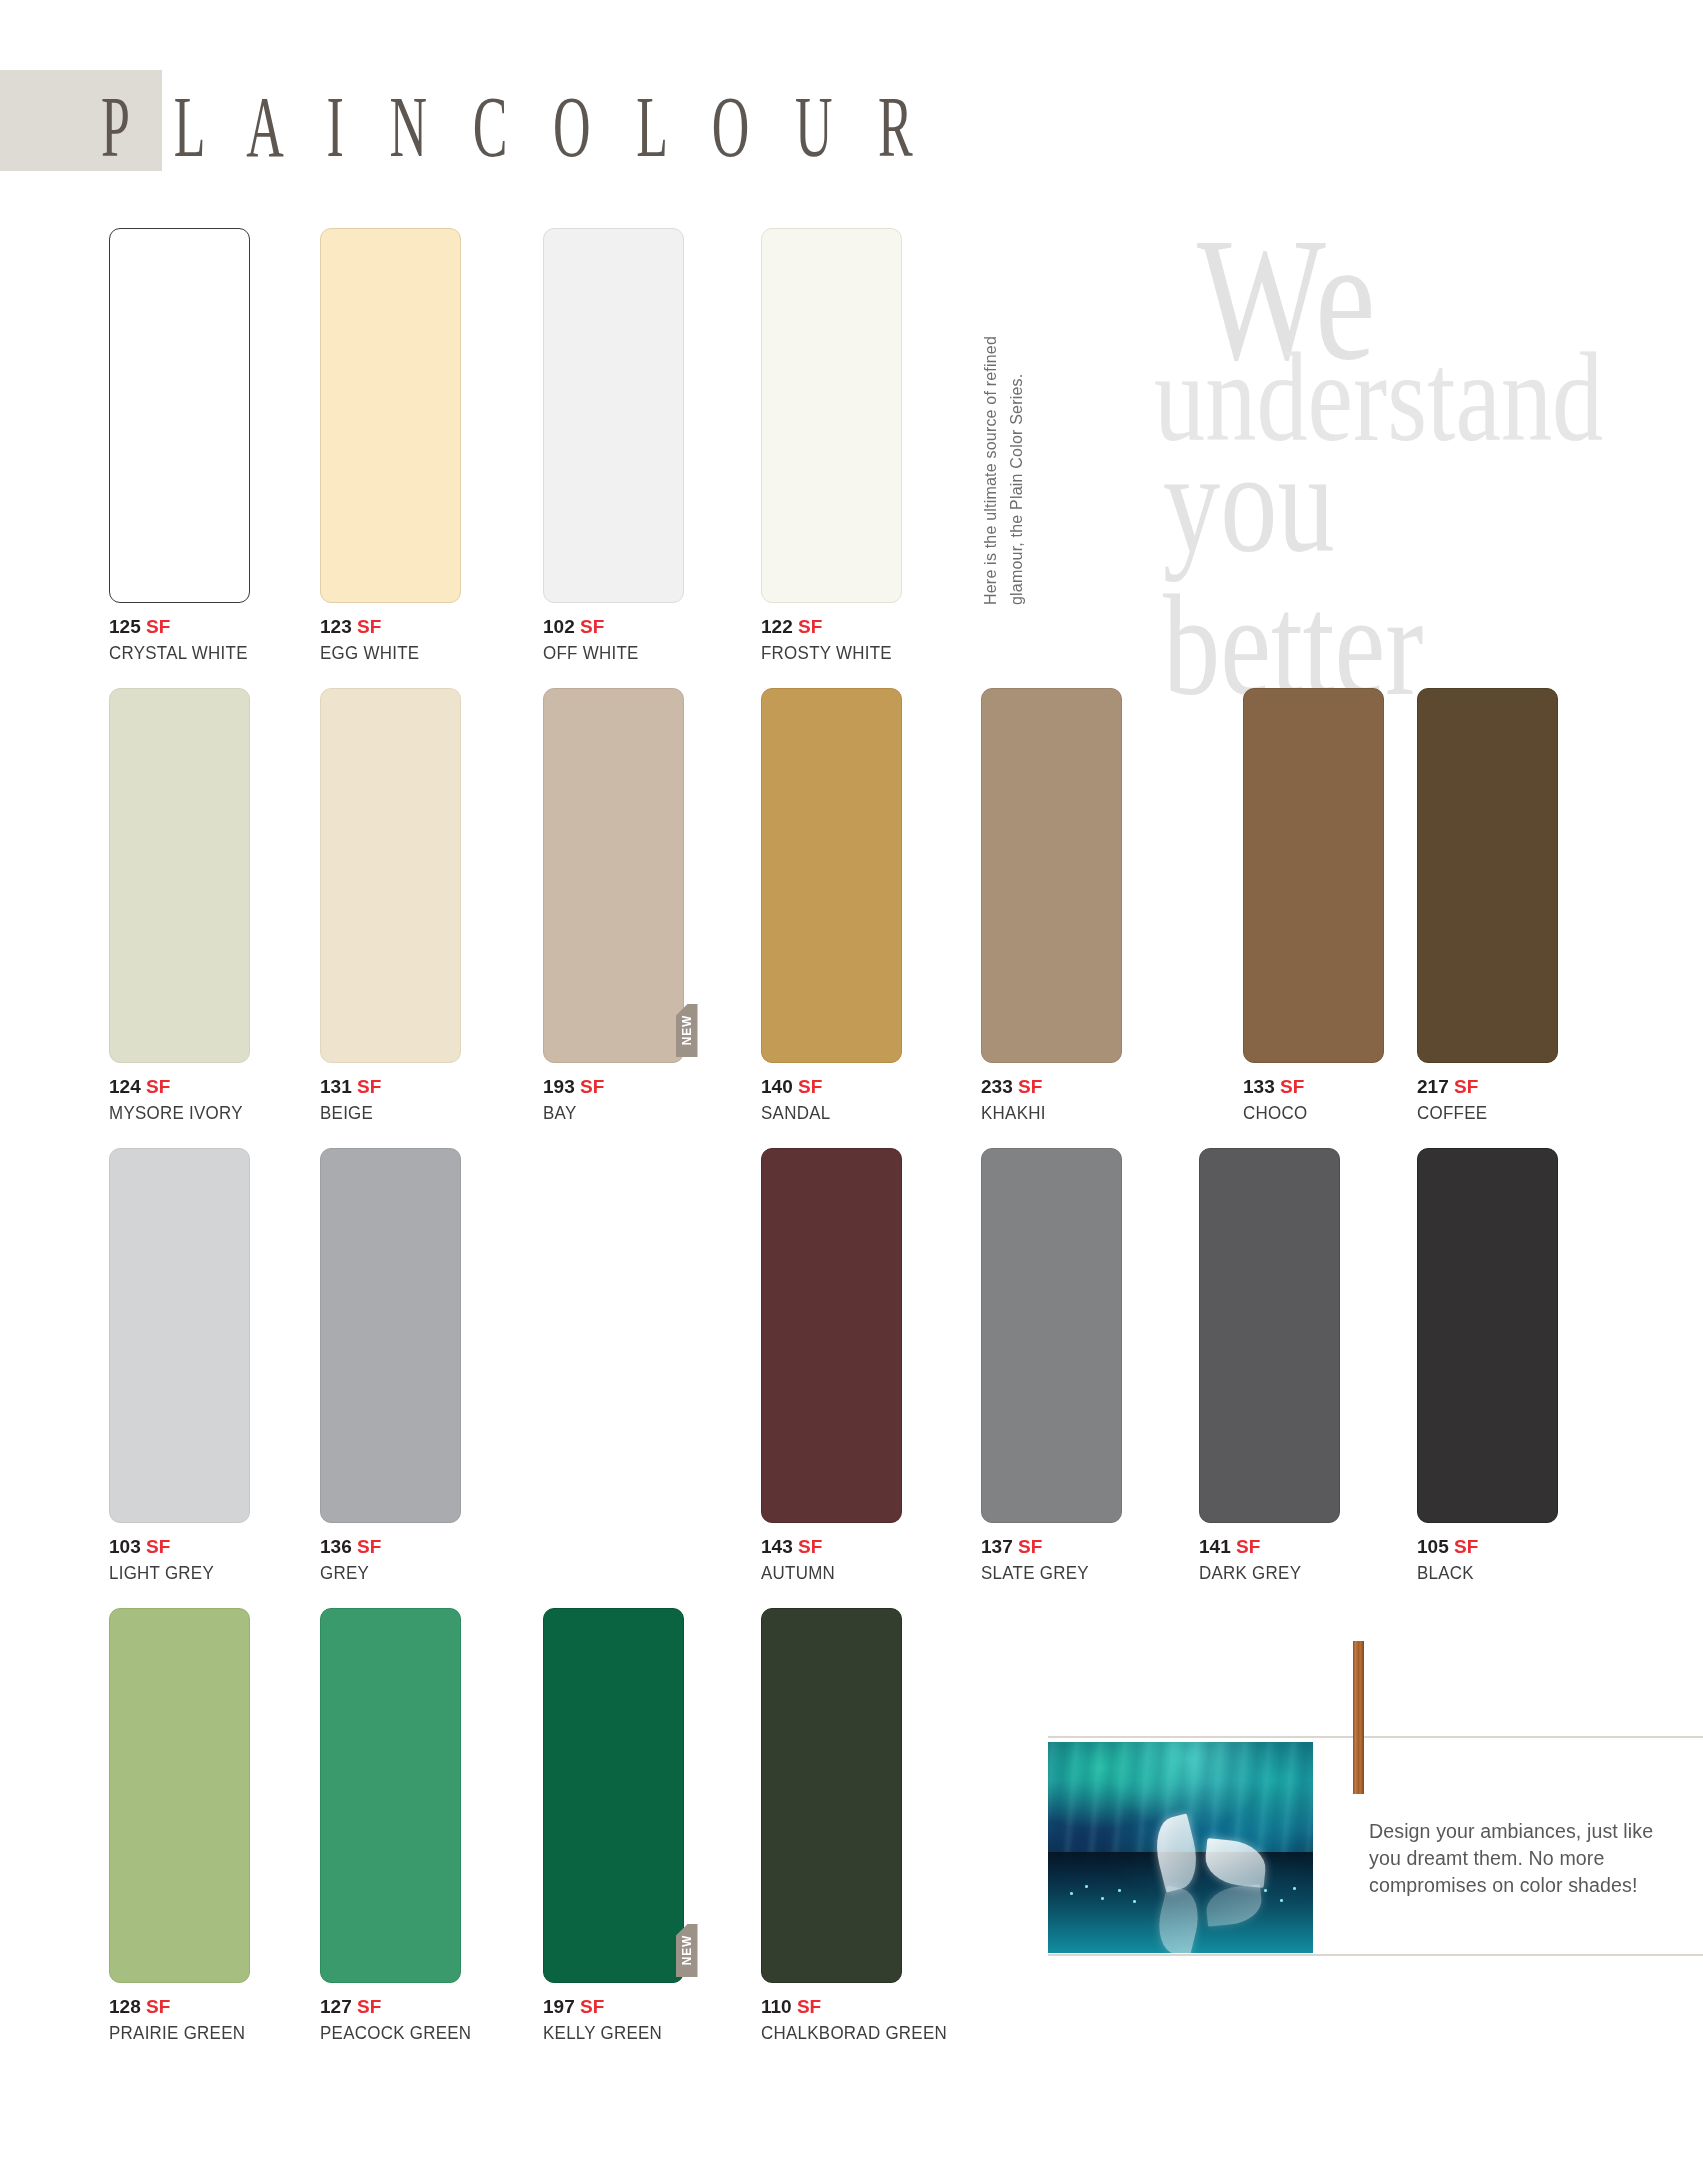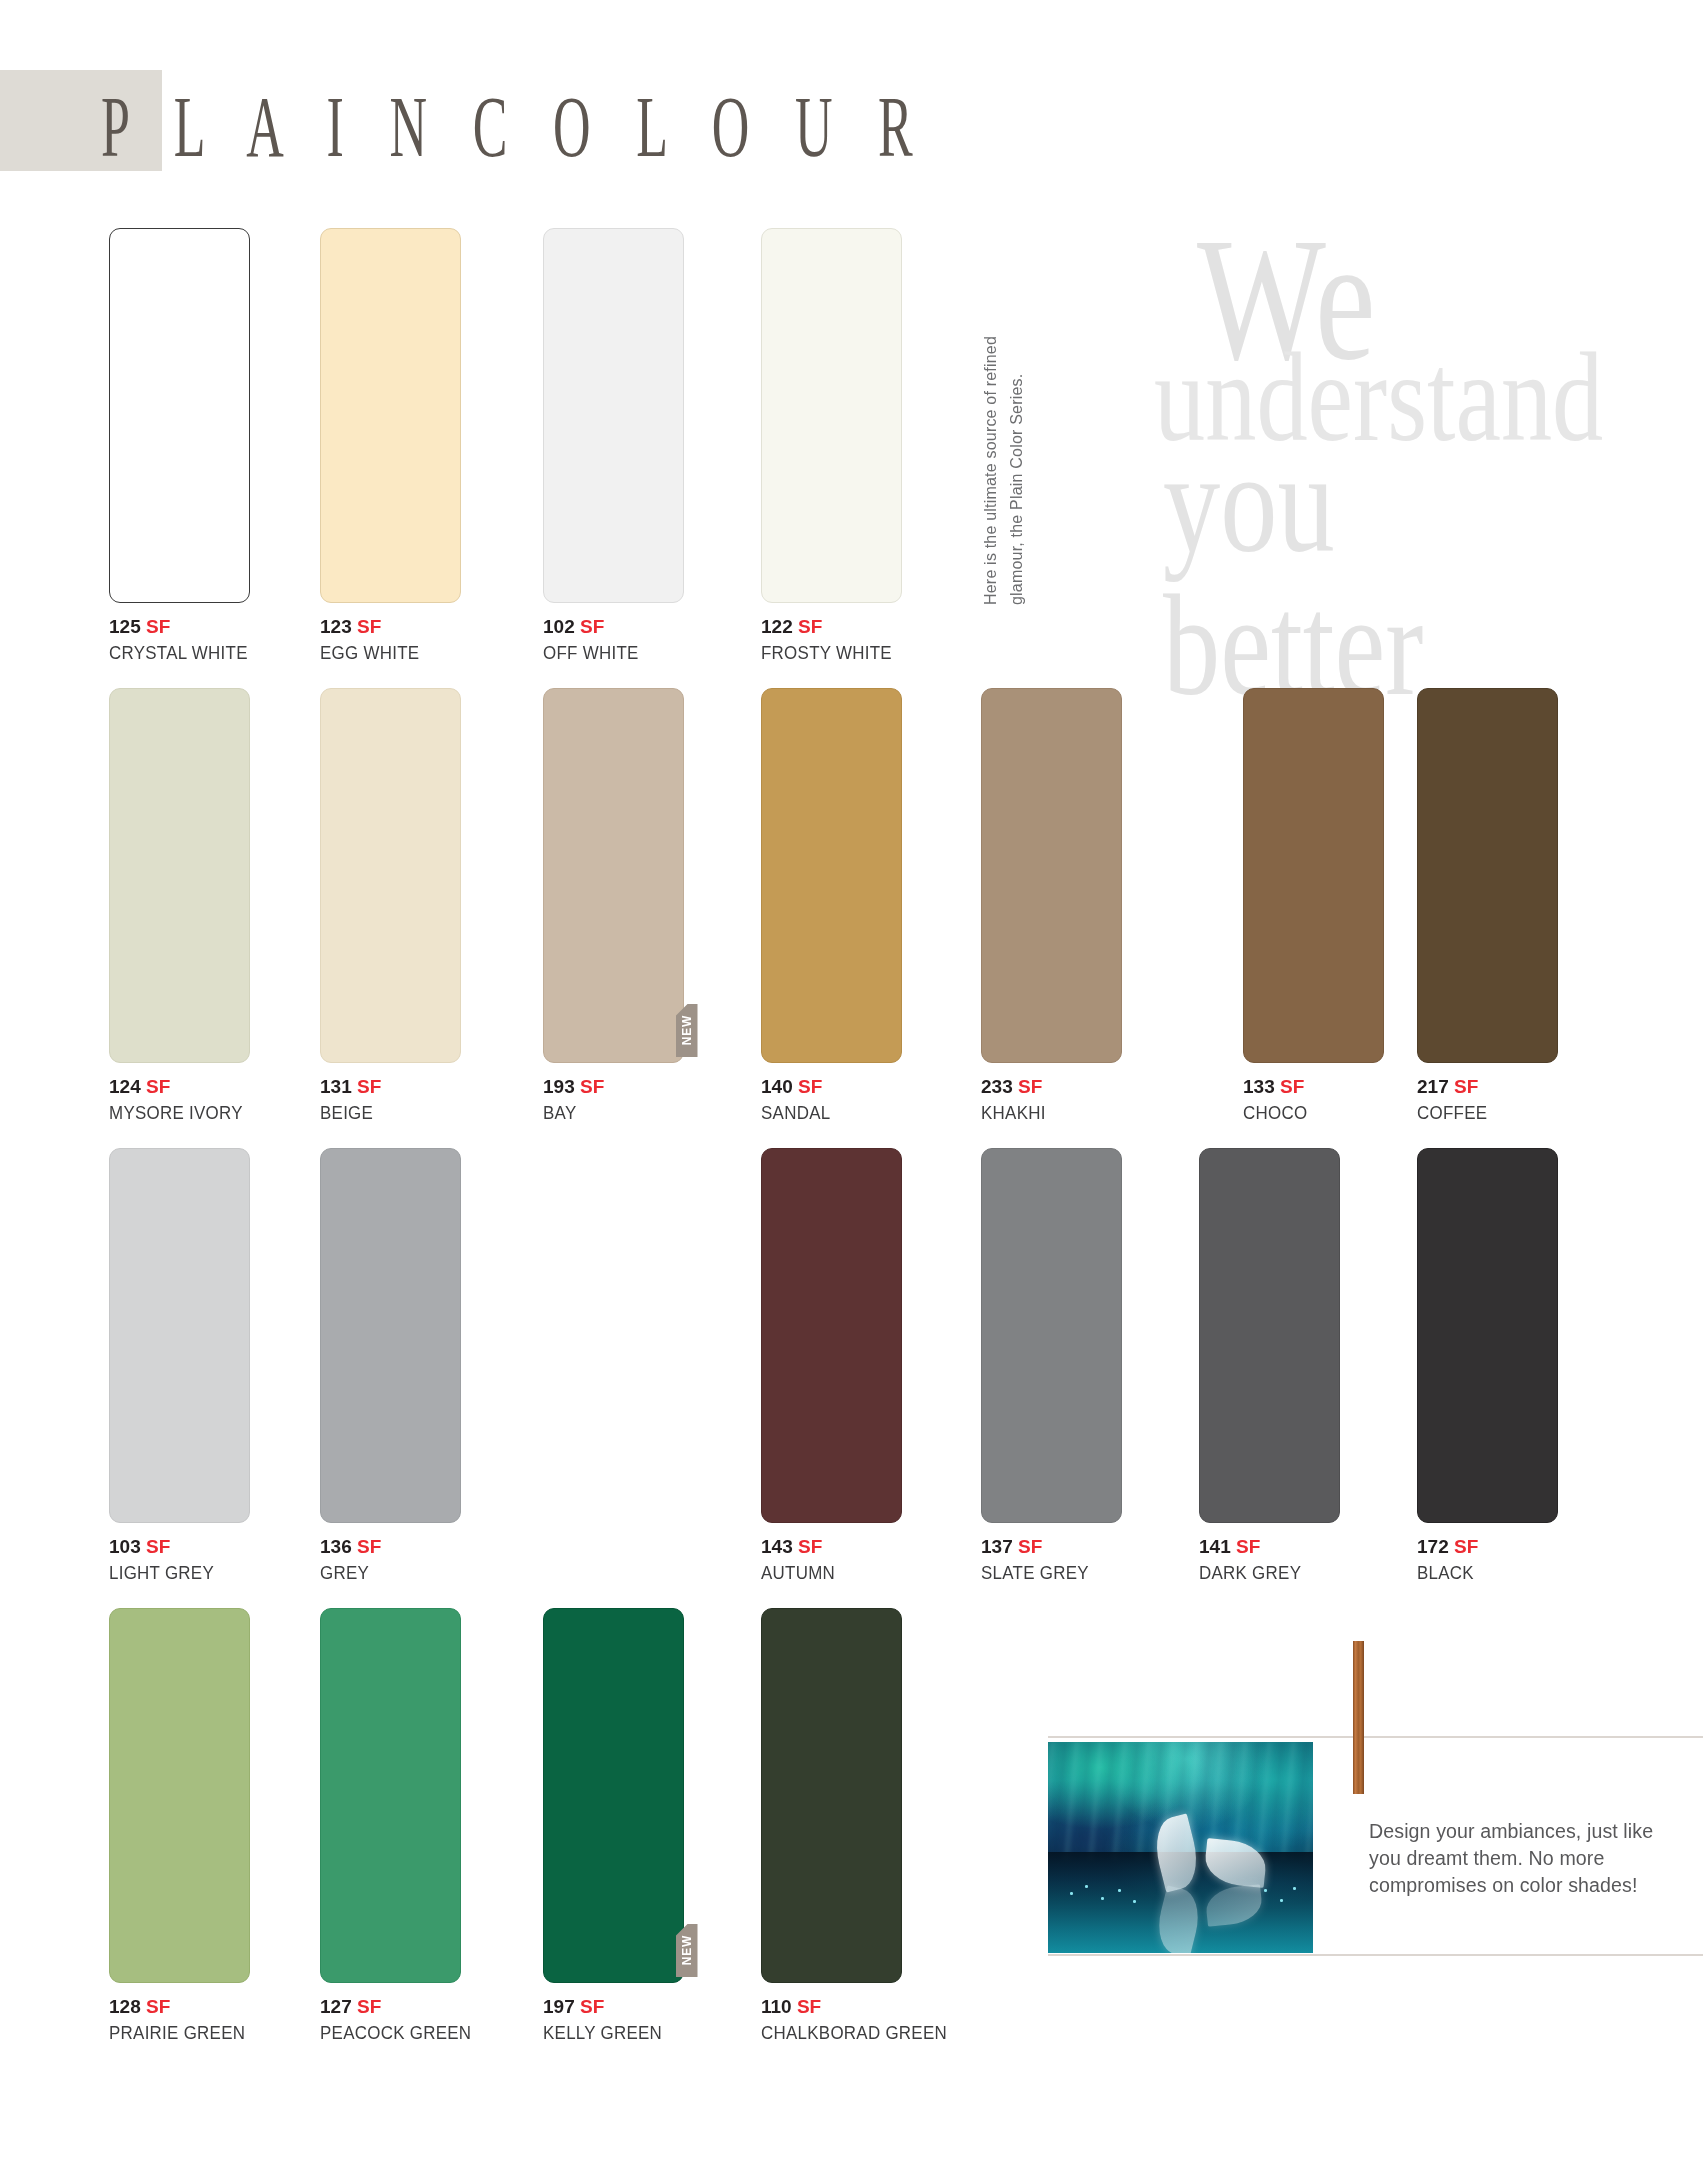--- a/index.html
+++ b/index.html
@@ -419,21 +419,21 @@
       <div class="swatch-cell" style="left: 1199px; width: 141px;">
         <div class="chip" style="width: 141px; height: 375px; background: rgb(90, 90, 92); border: 0.9px solid rgb(78, 78, 80);"></div>
         <div class="label">
           <div><span class="label-code">141</span><span class="label-sf"> SF</span></div>
           <div class="label-name">DARK GREY</div>
         </div>
       </div>
       <div class="swatch-cell" style="left: 1417px; width: 141px;">
         <div class="chip" style="width: 141px; height: 375px; background: rgb(51, 49, 50); border: 0.9px solid rgb(39, 37, 38);"></div>
         <div class="label">
-          <div><span class="label-code">172</span><span class="label-sf"> SF</span></div>
+          <div><span class="label-code">105</span><span class="label-sf"> SF</span></div>
           <div class="label-name">BLACK</div>
         </div>
       </div>
     </div>
     <div class="row" style="top: 1608px; height: 451px; width: 1704px;">
       <div class="swatch-cell" style="left: 109px; width: 141px;">
         <div class="chip" style="width: 141px; height: 375px; background: rgb(166, 190, 128); border: 0.9px solid rgb(152, 176, 111);"></div>
         <div class="label">
           <div><span class="label-code">128</span><span class="label-sf"> SF</span></div>
           <div class="label-name">PRAIRIE GREEN</div>

